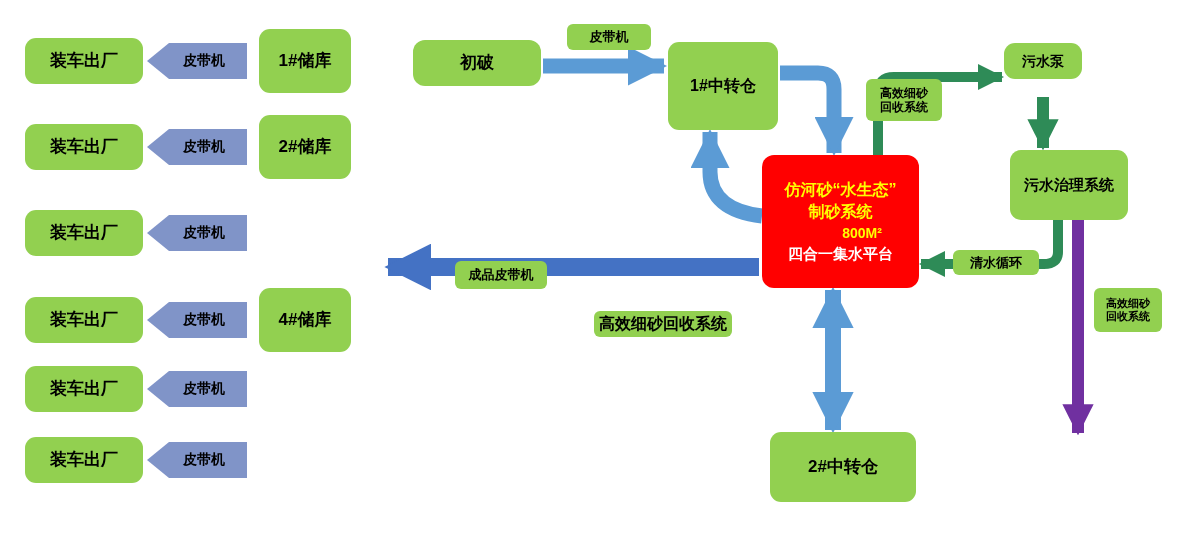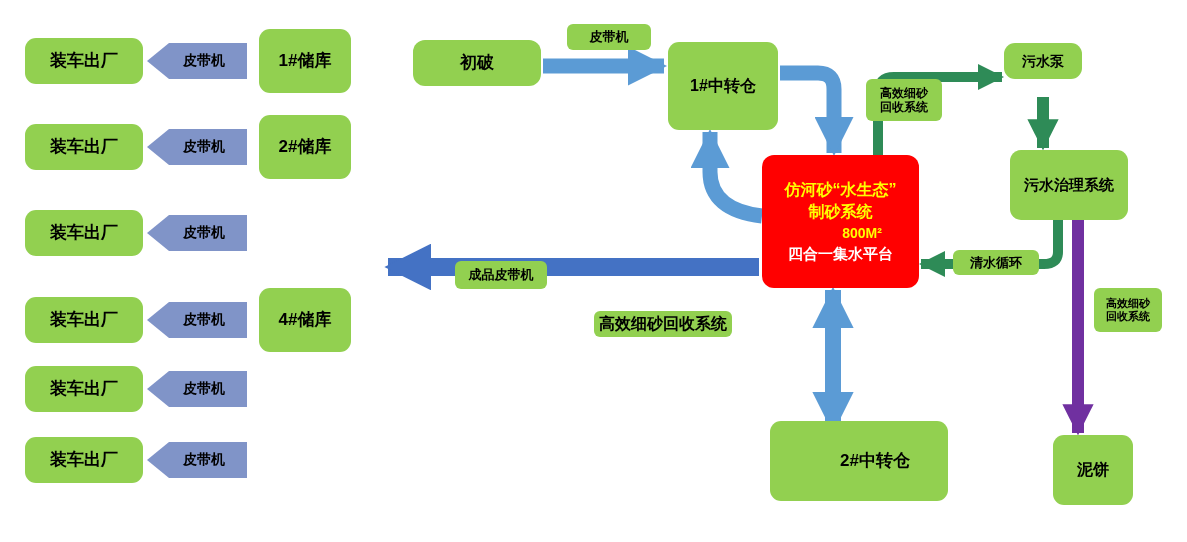--- a/index.html
+++ b/index.html
@@ -36,21 +36,21 @@
     background:var(--belt-blue);
     clip-path:polygon(22% 0, 100% 0, 100% 100%, 22% 100%, 0 50%);
     display:flex;align-items:center;justify-content:center;
     font-weight:bold;font-size:14px;color:#000;padding-left:14px;box-sizing:border-box;
   }
   .row .store{left:259px;top:1px;width:92px;height:64px;font-size:17px;}
 
   .crusher{left:413px;top:40px;width:128px;height:46px;font-size:17px;border-radius:12px;}
   .belt-top{left:567px;top:24px;width:84px;height:26px;font-size:13px;}
   .transfer1{left:668px;top:42px;width:110px;height:88px;font-size:16px;text-align:right;}
-  .transfer2{left:770px;top:421px;width:146px;height:80px;font-size:17px;padding-left:32px;}
+  .transfer2{left:770px;top:432px;width:146px;height:70px;font-size:17px;}
   .pump{left:1004px;top:43px;width:78px;height:36px;font-size:14px;}
   .treatment{left:1010px;top:150px;width:118px;height:70px;font-size:15px;}
   .mud{left:1053px;top:435px;width:80px;height:70px;font-size:16px;}
 
   .lab-finished{left:455px;top:261px;width:92px;height:28px;font-size:13px;}
   .lab-fsr-left{left:594px;top:283px;width:138px;height:26px;font-size:16px;margin-top:28px;}
   .lab-fsr-top{left:866px;top:79px;width:76px;height:42px;font-size:12px;}
   .lab-clean{left:953px;top:250px;width:86px;height:25px;font-size:13px;}
   .lab-fsr-right{left:1094px;top:288px;width:68px;height:44px;font-size:11px;}
 
@@ -123,21 +123,20 @@
     <div class="gbox out">装车出厂</div>
     <div class="belt">皮带机</div>
   </div>
 
   <div class="gbox crusher">初破</div>
   <div class="glabel belt-top">皮带机</div>
   <div class="gbox transfer1">1#中转仓</div>
   <div class="gbox transfer2">2#中转仓</div>
   <div class="gbox pump">污水泵</div>
   <div class="gbox treatment">污水治理系统</div>
-  <div class="gbox mud">泥饼</div>
 
   <div class="redbox">
     <div class="yel">仿河砂“水生态”</div>
     <div class="yel">制砂系统</div>
     <div class="yel2">800M²</div>
     <div class="wht">四合一集水平台</div>
   </div>
 
   <div class="glabel lab-finished">成品皮带机</div>
   <div class="glabel lab-fsr-left">高效细砂回收系统</div>

